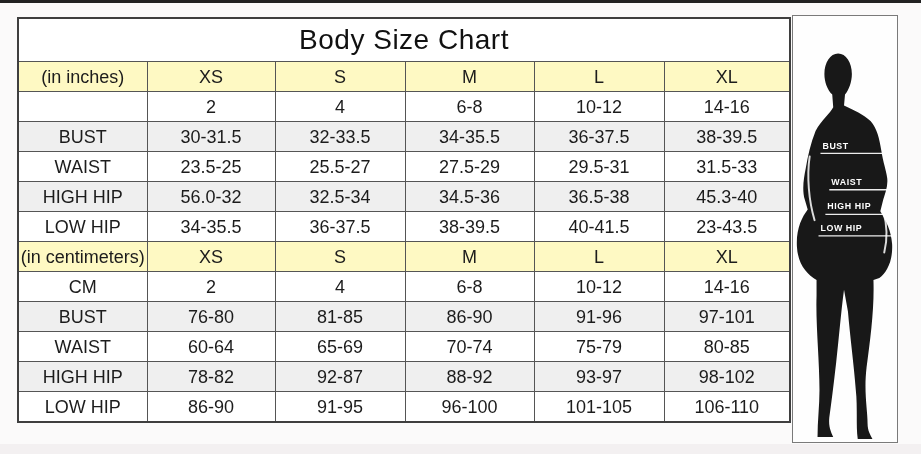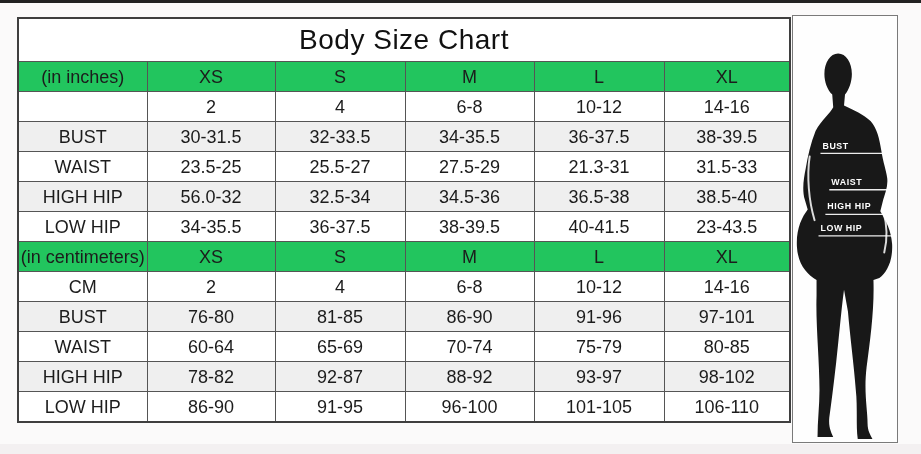--- a/index.html
+++ b/index.html
@@ -28,21 +28,21 @@
   .size-chart col.c-label{width:129px;}
   .size-chart col.c-xs{width:128px;}
   .size-chart col.c-s{width:130px;}
   .size-chart col.c-m{width:129px;}
   .size-chart col.c-l{width:130px;}
   .size-chart col.c-xl{width:126px;}
 
   .size-chart td.title-cell{
     height:42px;font-size:28px;letter-spacing:.5px;color:#111;background:#fff;
   }
-  .size-chart tr.unit-row td{background:#22c55e;}
+  .size-chart tr.unit-row td{background:#fef9c3;}
   .size-chart tr.stripe td{background:#efefef;}
 
   .figure-box{
     position:absolute;left:792px;top:15px;width:106px;height:428px;
     border:1px solid #7a7a7a;background:#fefefe;box-sizing:border-box;
   }
   .figure-box svg{display:block;width:104px;height:426px;}
   .fig-label{
     font-family:"Liberation Sans", sans-serif;
     font-size:9px;font-weight:bold;fill:#ffffff;letter-spacing:.6px;
@@ -95,31 +95,31 @@
       <td>34-35.5</td>
       <td>36-37.5</td>
       <td>38-39.5</td>
     </tr>
 
     <tr>
       <td>WAIST</td>
       <td>23.5-25</td>
       <td>25.5-27</td>
       <td>27.5-29</td>
-      <td>21.3-31</td>
+      <td>29.5-31</td>
       <td>31.5-33</td>
     </tr>
 
     <tr class="stripe">
       <td>HIGH HIP</td>
       <td>56.0-32</td>
       <td>32.5-34</td>
       <td>34.5-36</td>
       <td>36.5-38</td>
-      <td>38.5-40</td>
+      <td>45.3-40</td>
     </tr>
 
     <tr>
       <td>LOW HIP</td>
       <td>34-35.5</td>
       <td>36-37.5</td>
       <td>38-39.5</td>
       <td>40-41.5</td>
       <td>23-43.5</td>
     </tr>

